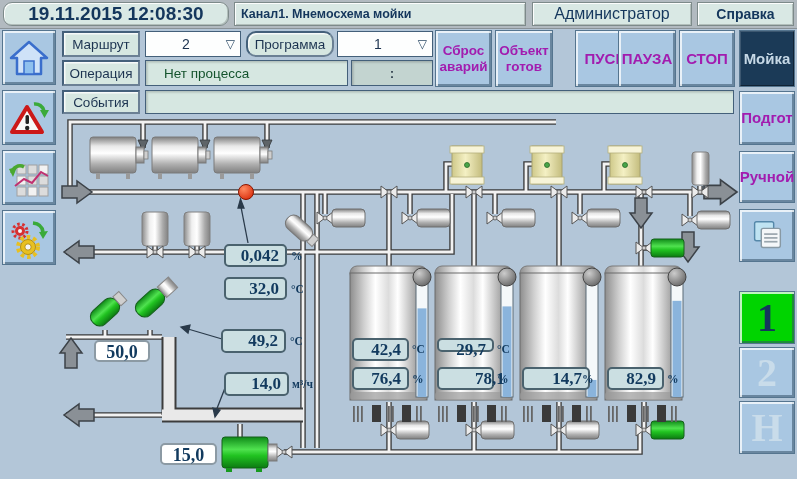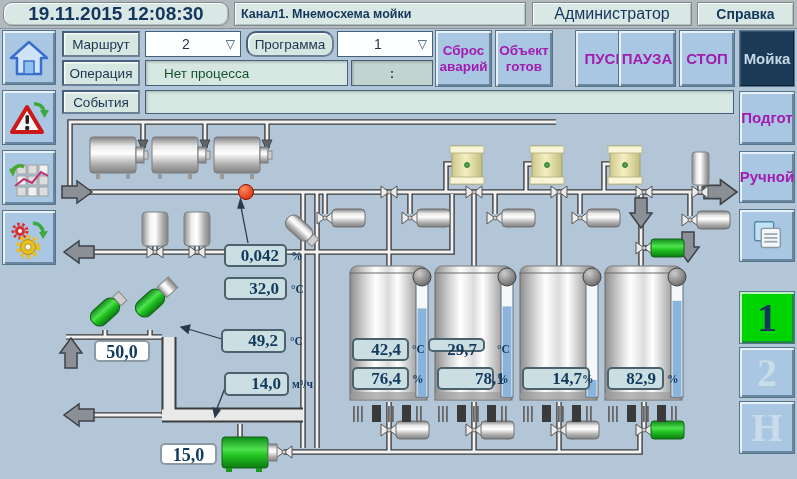--- a/index.html
+++ b/index.html
@@ -345,20 +345,20 @@
 <div class="abs unit" style="left:290px;top:335px;">°C</div>
 <div class="abs vbox" style="left:224px;top:372px;width:65px;height:24px;">14,0</div>
 <div class="abs unit" style="left:292px;top:378px;">м³/ч</div>
 <div class="abs wbox" style="left:94px;top:340px;width:56px;height:22px;">50,0</div>
 <div class="abs wbox" style="left:160px;top:443px;width:57px;height:22px;">15,0</div>
 
 <div class="abs vbox" style="left:352px;top:338px;width:57px;height:23px;">42,4</div>
 <div class="abs unit" style="left:412px;top:343px;">°C</div>
 <div class="abs vbox" style="left:352px;top:367px;width:57px;height:23px;">76,4</div>
 <div class="abs unit" style="left:412px;top:373px;">%</div>
-<div class="abs vbox" style="left:428px;top:338px;width:57px;height:14px;">29,7</div>
+<div class="abs vbox" style="left:437px;top:338px;width:57px;height:14px;">29,7</div>
 <div class="abs unit" style="left:497px;top:343px;">°C</div>
 <div class="abs vbox" style="left:437px;top:367px;width:57px;height:23px;padding-left:36px;">78,1</div>
 <div class="abs unit" style="left:497px;top:373px;">%</div>
 <div class="abs vbox" style="left:522px;top:367px;width:68px;height:23px;">14,7</div>
 <div class="abs unit" style="left:582px;top:373px;">%</div>
 <div class="abs vbox" style="left:607px;top:367px;width:57px;height:23px;">82,9</div>
 <div class="abs unit" style="left:667px;top:373px;">%</div>
 
 </body></html>

